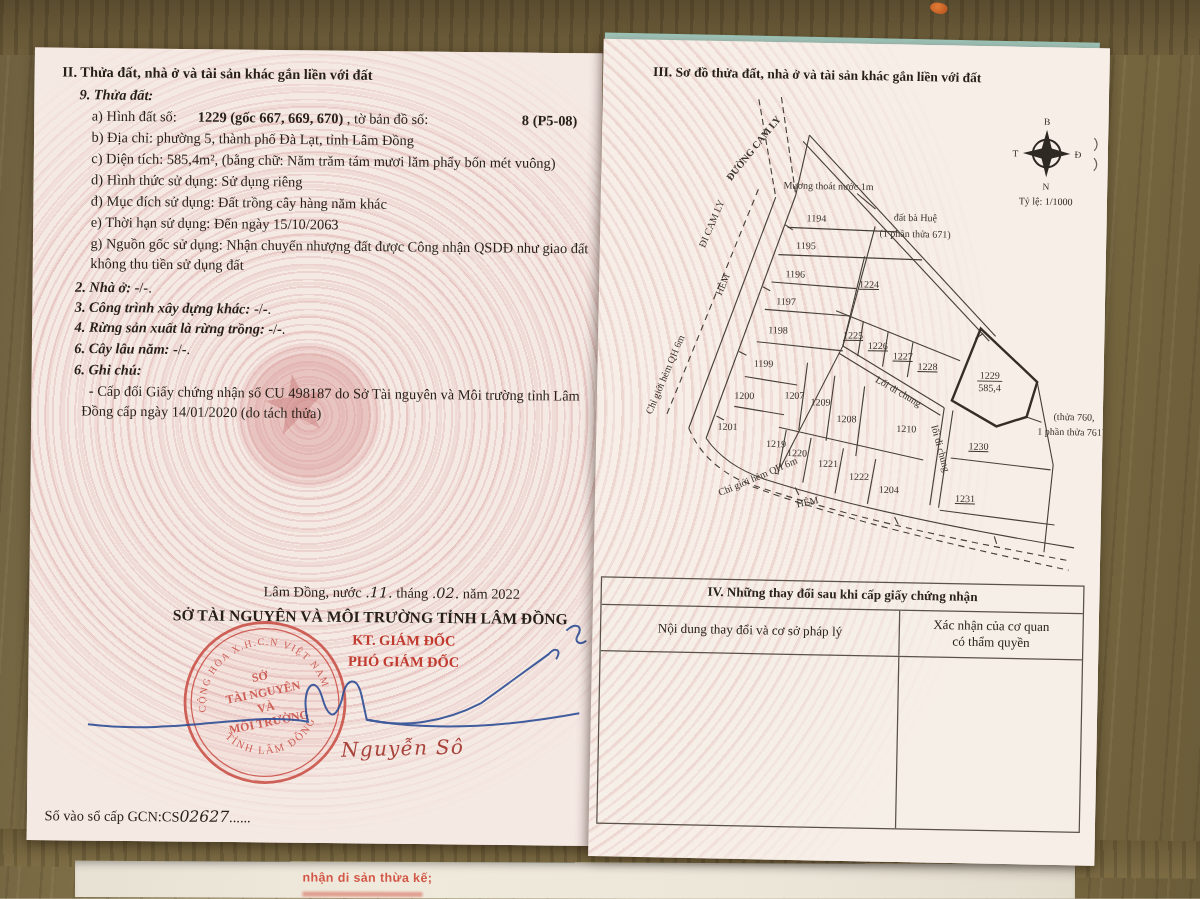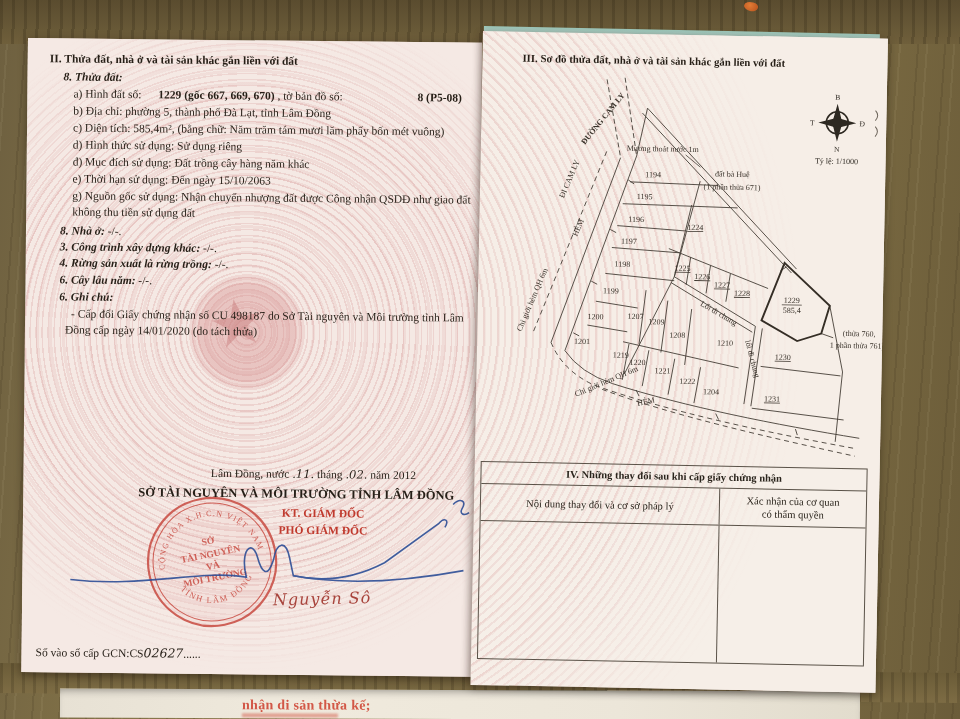--- a/index.html
+++ b/index.html
@@ -14,22 +14,22 @@
     background:repeating-linear-gradient(91deg, rgba(40,32,16,.22) 0 3px, rgba(0,0,0,0) 3px 12px),
     linear-gradient(180deg,#5a4c2f,#6f5f3b);}
   .wood-bottom{position:absolute;left:0;top:668px;width:960px;height:30px;
     background:repeating-linear-gradient(89deg, rgba(45,36,18,.20) 0 3px, rgba(0,0,0,0) 3px 11px),
     linear-gradient(180deg,#6b5c38,#7d6c44);transform:rotate(.6deg);}
   .speck{position:absolute;left:744px;top:2px;width:14px;height:9px;border-radius:60% 40% 55% 45%;
     background:radial-gradient(circle at 40% 40%,#e27b35,#b5521c);transform:rotate(18deg);}
   .bottom-sheet{position:absolute;left:60px;top:690px;width:800px;height:29px;
     background:linear-gradient(90deg,#e7e1d4 0%,#f0eadd 30%,#ece6d9 70%,#e2dccd 100%);
     box-shadow:inset 0 6px 8px -5px rgba(0,0,0,.4);transform:rotate(.2deg);}
-  .bottom-sheet .redline{position:absolute;left:182px;top:8px;font-size:14px;font-weight:bold;
-    color:#cf4433;opacity:.88;letter-spacing:.3px;font-family:Liberation Serif, serif;}
+  .bottom-sheet .redline{position:absolute;left:182px;top:8px;font-size:10px;font-weight:bold;
+    color:#cf4433;opacity:.88;letter-spacing:.3px;font-family:Liberation Sans, sans-serif;}
   .bottom-sheet .redline2{position:absolute;left:182px;top:24px;width:96px;height:4px;
     background:rgba(207,68,51,.45);filter:blur(1px);}
   .teal-sliver{position:absolute;left:484px;top:26px;width:396px;height:14px;
     background:linear-gradient(180deg,#9ec8bb,#cfe2da);transform:rotate(1.2deg);transform-origin:top left;}
 
   
   .page-left{
     position:absolute;left:28px;top:38px;width:454px;height:634px;
     transform:rotate(.6deg);transform-origin:top left;
     background:
@@ -91,38 +91,38 @@
   <div class="redline">nhận di sản thừa kế;</div>
   <div class="redline2"></div>
 </div>
 
 <div class="teal-sliver"></div>
 
 <div class="page-left">
   <div class="emblem">★</div>
 
   <div class="lp-text b" style="left:22px;top:14px;">II. Thửa đất, nhà ở và tài sản khác gắn liền với đất</div>
-  <div class="lp-text b it" style="left:36px;top:32px;">8. Thửa đất:</div>
+  <div class="lp-text b it" style="left:36px;top:32px;">9. Thửa đất:</div>
 
   <div class="lp-text" style="left:46px;top:49px;">
     <span>a) Hình đất số:</span>
     <span class="b" style="margin-left:14px;">1229 (gốc 667, 669, 670)</span>
     <span>, tờ bản đồ số:</span>
     <span class="b" style="margin-left:72px;">8 (P5-08)</span>
   </div>
   <div class="lp-text" style="left:46px;top:66px;">b) Địa chỉ:  phường 5, thành phố Đà Lạt, tỉnh Lâm Đồng</div>
   <div class="lp-text" style="left:46px;top:83px;">c) Diện tích: 585,4m², (bằng chữ: Năm trăm tám mươi lăm phẩy bốn mét vuông)</div>
   <div class="lp-text" style="left:46px;top:100px;">d) Hình thức sử dụng:  Sử dụng riêng</div>
   <div class="lp-text" style="left:46px;top:117px;">đ) Mục đích sử dụng:  Đất trồng cây hàng năm khác</div>
   <div class="lp-text" style="left:46px;top:134px;">e) Thời hạn sử dụng:  Đến ngày 15/10/2063</div>
   <div class="lp-text" style="left:46px;top:151px;">g) Nguồn gốc sử dụng:  Nhận chuyển nhượng đất được Công nhận QSDĐ như giao đất</div>
   <div class="lp-text" style="left:46px;top:167px;">không thu tiền sử dụng đất</div>
 
   <div class="lp-text" style="left:34px;top:186px;">
-    <span class="b it">8. Nhà ở:</span>
+    <span class="b it">2. Nhà ở:</span>
     <span>-/-.</span>
   </div>
   <div class="lp-text" style="left:34px;top:202px;">
     <span class="b it">3. Công trình xây dựng khác:</span>
     <span>-/-.</span>
   </div>
   <div class="lp-text" style="left:34px;top:218px;">
     <span class="b it">4. Rừng sản xuất là rừng trồng:</span>
     <span>-/-.</span>
   </div>
@@ -132,21 +132,21 @@
   </div>
   <div class="lp-text b it" style="left:34px;top:252px;">6. Ghi chú:</div>
   <div class="lp-text" style="left:46px;top:269px;">- Cấp đổi Giấy chứng nhận số CU 498187 do Sở Tài nguyên và Môi trường tỉnh Lâm</div>
   <div class="lp-text" style="left:40px;top:285px;">Đồng cấp ngày 14/01/2020 (do tách thửa)</div>
 
   <div class="lp-text center" style="left:140px;top:426px;width:300px;">
     <span>Lâm Đồng, nước</span>
     <span class="hand">.11.</span>
     <span>tháng</span>
     <span class="hand">.02.</span>
-    <span>năm 2012</span>
+    <span>năm 2022</span>
   </div>
   <div class="lp-text b center" style="left:80px;top:446px;width:386px;font-size:12.5px;">SỞ TÀI NGUYÊN VÀ MÔI TRƯỜNG TỈNH LÂM ĐỒNG</div>
   <div class="lp-text b red center" style="left:200px;top:466px;width:200px;">KT. GIÁM ĐỐC</div>
   <div class="lp-text b red center" style="left:200px;top:483px;width:200px;">PHÓ GIÁM ĐỐC</div>
 
   <div class="seal-wrap">
     <svg width="140" height="140" viewBox="0 0 140 140">
       <circle cx="70" cy="70" r="64" fill="rgba(200,74,64,.06)" stroke="#c84a40" stroke-width="2.2"></circle>
       <circle cx="70" cy="70" r="59" fill="none" stroke="#c84a40" stroke-width="1"></circle>
       <defs>

